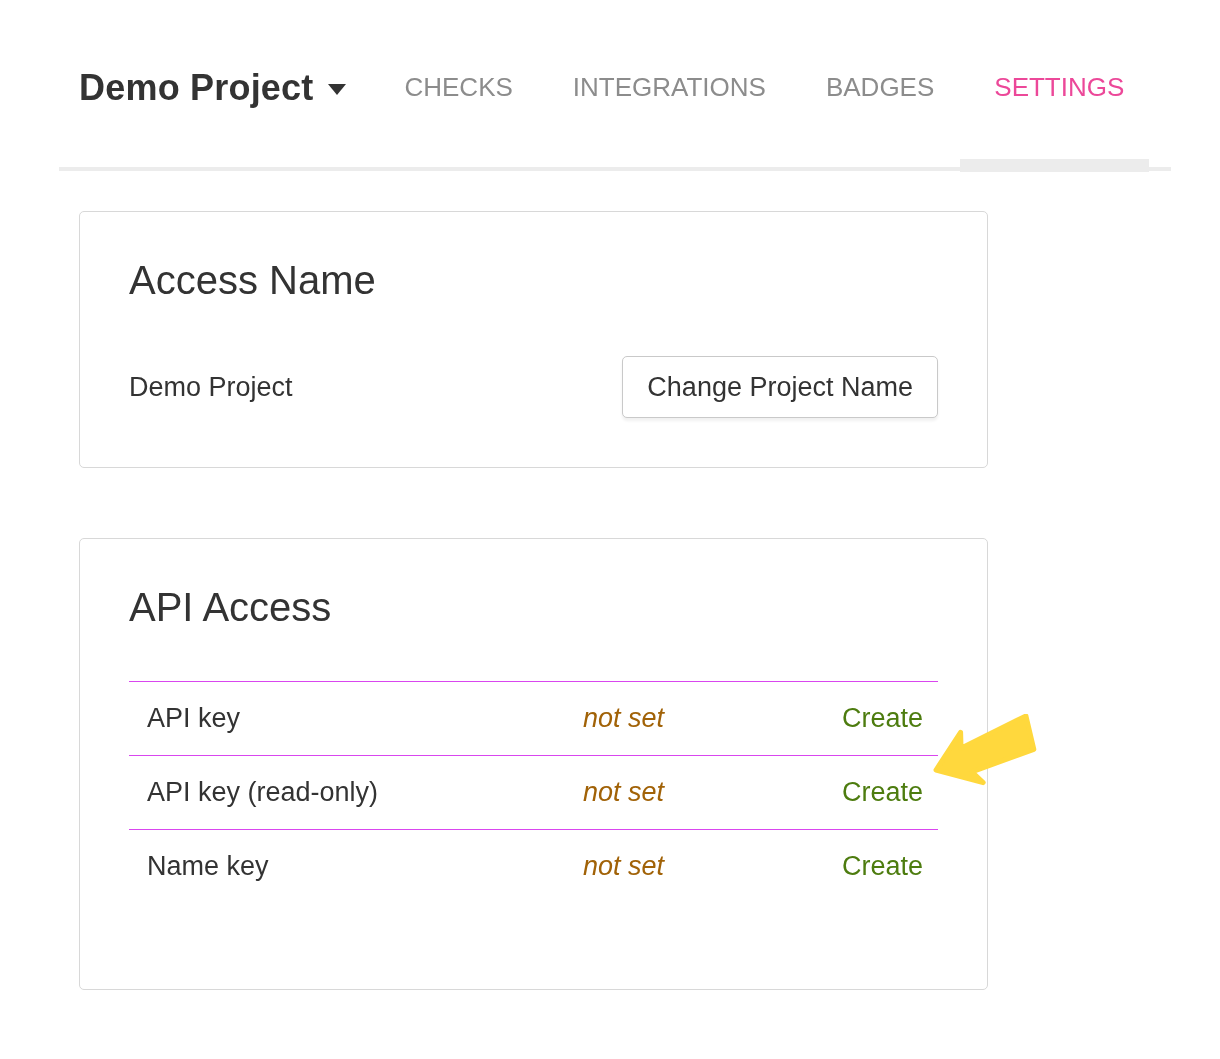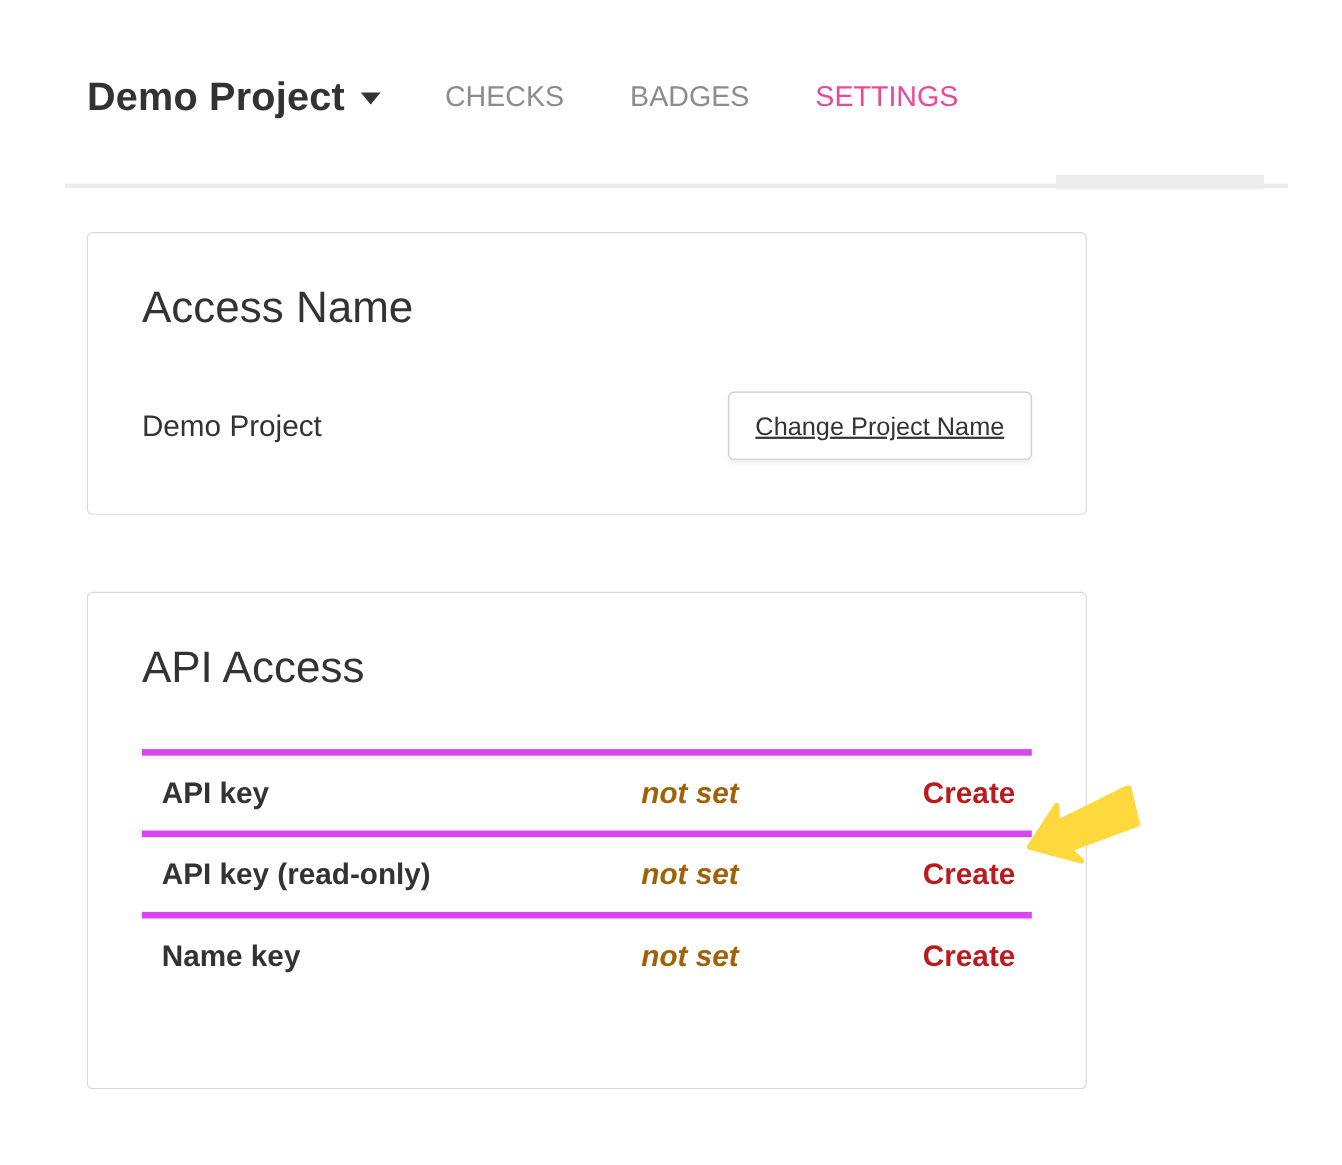--- a/index.html
+++ b/index.html
@@ -103,56 +103,54 @@
     font-size: 27px;
     color: #333333;
   }
   .btn {
     height: 62px;
     padding: 0 24px;
     display: inline-flex;
     align-items: center;
     justify-content: center;
     font-family: inherit;
-    font-size: 23px;
+    font-size: 27px;
     color: #333333;
     background: #ffffff;
     border: 1px solid #c9c9c9;
     border-radius: 5px;
     box-shadow: 0 3px 3px rgba(0,0,0,0.06);
     cursor: pointer;
     white-space: nowrap;
-    text-decoration: underline;
   }
 
   
   .api-table { margin-top: 50px; }
   .api-row {
     display: grid;
     grid-template-columns: 454px 240px 1fr;
     align-items: center;
     height: 74px;
-    border-top: 6px solid #d946ef;
+    border-top: 1px solid #d946ef;
     font-size: 27px;
-    font-weight: bold;
   }
   .api-row .key-label {
     padding-left: 18px;
     color: #333333;
   }
   .api-row .key-value {
     font-style: italic;
     color: #a16207;
   }
   .api-row .key-action {
     text-align: right;
     padding-right: 15px;
   }
   .api-row .key-action a {
-    color: #b91c1c;
+    color: #4d7c0f;
     text-decoration: none;
     cursor: pointer;
   }
 
   
   .annotation-arrow {
     position: absolute;
     left: 928px;
     top: 714px;
     pointer-events: none;
@@ -163,20 +161,21 @@
 
 <div class="page">
 
   <header class="nav">
     <div class="project-switcher">
       <span class="title">Demo Project</span>
       <span class="caret-down"></span>
     </div>
     <nav class="tabs">
       <div class="tab">CHECKS</div>
+      <div class="tab">INTEGRATIONS</div>
       <div class="tab">BADGES</div>
       <div class="tab active">SETTINGS</div>
     </nav>
   </header>
   <div class="nav-divider"></div>
   <div class="active-tab-indicator"></div>
 
   <section class="card card-project-name">
     <h2>Access Name</h2>
     <div class="pn-row">

